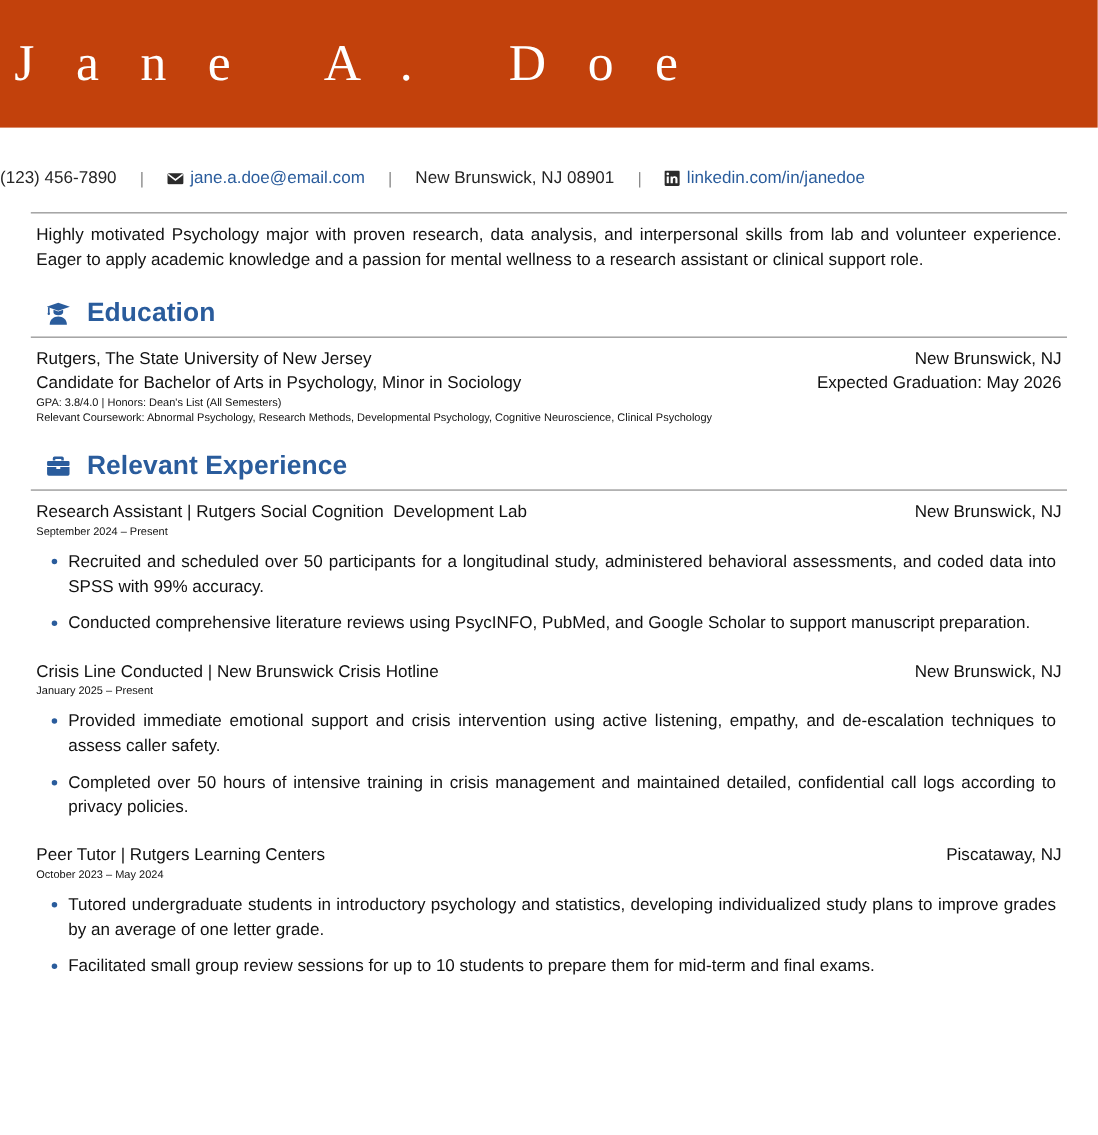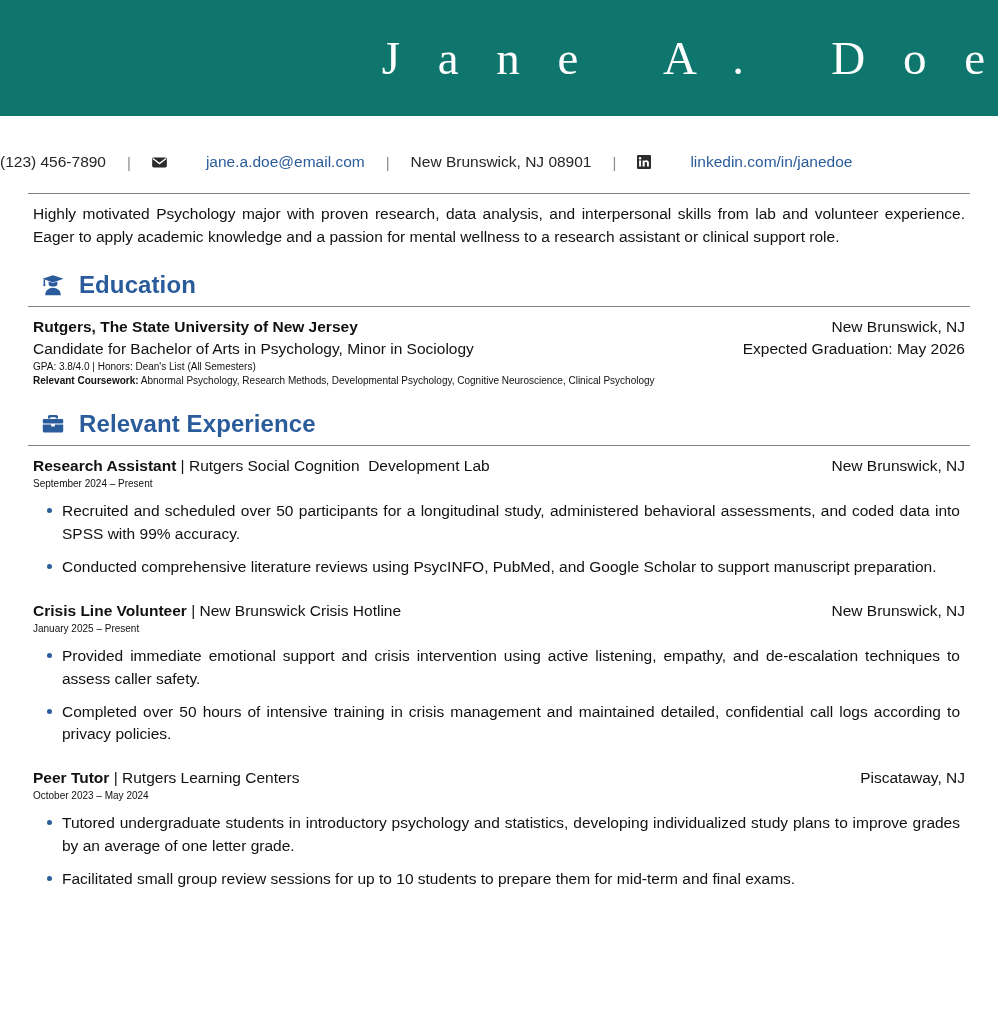--- a/index.html
+++ b/index.html
@@ -10,25 +10,25 @@
   body {
     width: 998px;
     height: 1032px;
     font-family: "Liberation Sans", sans-serif;
     color: #111111;
     overflow: hidden;
   }
 
   
   .header-banner {
-    background: #0f766e;
+    background: #c2410c;
     height: 116px;
     display: flex;
     align-items: center;
-    justify-content: flex-end;
+    justify-content: flex-start;
   }
   .full-name {
     font-family: "Liberation Serif", serif;
     color: #ffffff;
     font-size: 47px;
     letter-spacing: 13px;
     font-weight: 400;
     text-indent: 13px;
     white-space: pre;
   }
@@ -50,21 +50,20 @@
     white-space: nowrap;
   }
   .contact-sep {
     color: #8a8a8a;
     padding: 0 21px;
     font-size: 15px;
   }
   .contact-link {
     color: #2a5c9c;
     text-decoration: none;
-    margin-left: 33px;
   }
   .mail-icon, .linkedin-icon {
     display: inline-block;
     line-height: 0;
   }
 
   
   .content {
     padding: 0 28px;
   }
@@ -115,21 +114,21 @@
   }
   .entry-row {
     display: flex;
     justify-content: space-between;
     align-items: baseline;
     font-size: 15.5px;
     line-height: 1.42;
   }
   .entry-row .left { white-space: pre; }
   .entry-row .right { white-space: nowrap; padding-left: 16px; }
-  .b { font-weight: bold; }
+  .b { font-weight: normal; }
   .i { }
   .sub-line {
     font-size: 10px;
     line-height: 1.42;
   }
 
   
   .bullets {
     list-style: none;
     margin: 9px 0 0 0;
@@ -252,21 +251,21 @@
       </div>
       <div class="sub-line i">September 2024 – Present</div>
       <ul class="bullets">
         <li>Recruited and scheduled over 50 participants for a longitudinal study, administered behavioral assessments, and coded data into SPSS with 99% accuracy.</li>
         <li>Conducted comprehensive literature reviews using PsycINFO, PubMed, and Google Scholar to support manuscript preparation.</li>
       </ul>
     </div>
 
     <div class="entry">
       <div class="entry-row">
-        <span class="left"><span class="b">Crisis Line Volunteer</span><span> | New Brunswick Crisis Hotline</span></span>
+        <span class="left"><span class="b">Crisis Line Conducted</span><span> | New Brunswick Crisis Hotline</span></span>
         <span class="right">New Brunswick, NJ</span>
       </div>
       <div class="sub-line i">January 2025 – Present</div>
       <ul class="bullets">
         <li>Provided immediate emotional support and crisis intervention using active listening, empathy, and de-escalation techniques to assess caller safety.</li>
         <li>Completed over 50 hours of intensive training in crisis management and maintained detailed, confidential call logs according to privacy policies.</li>
       </ul>
     </div>
 
     <div class="entry">

